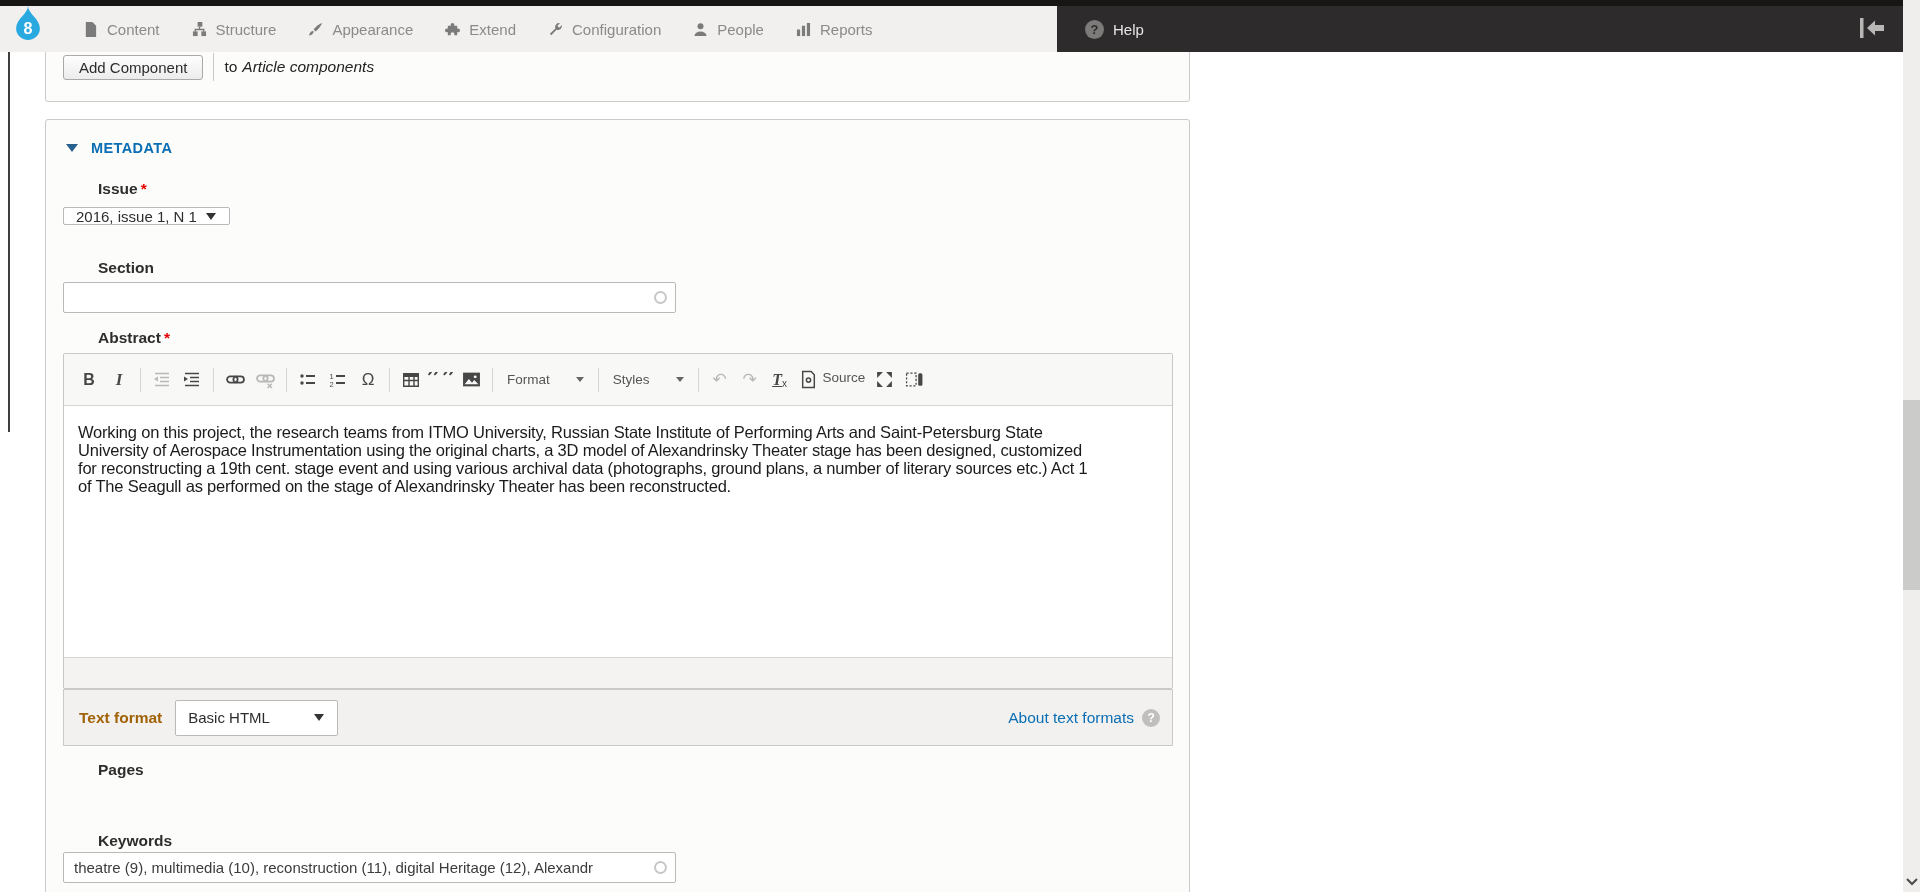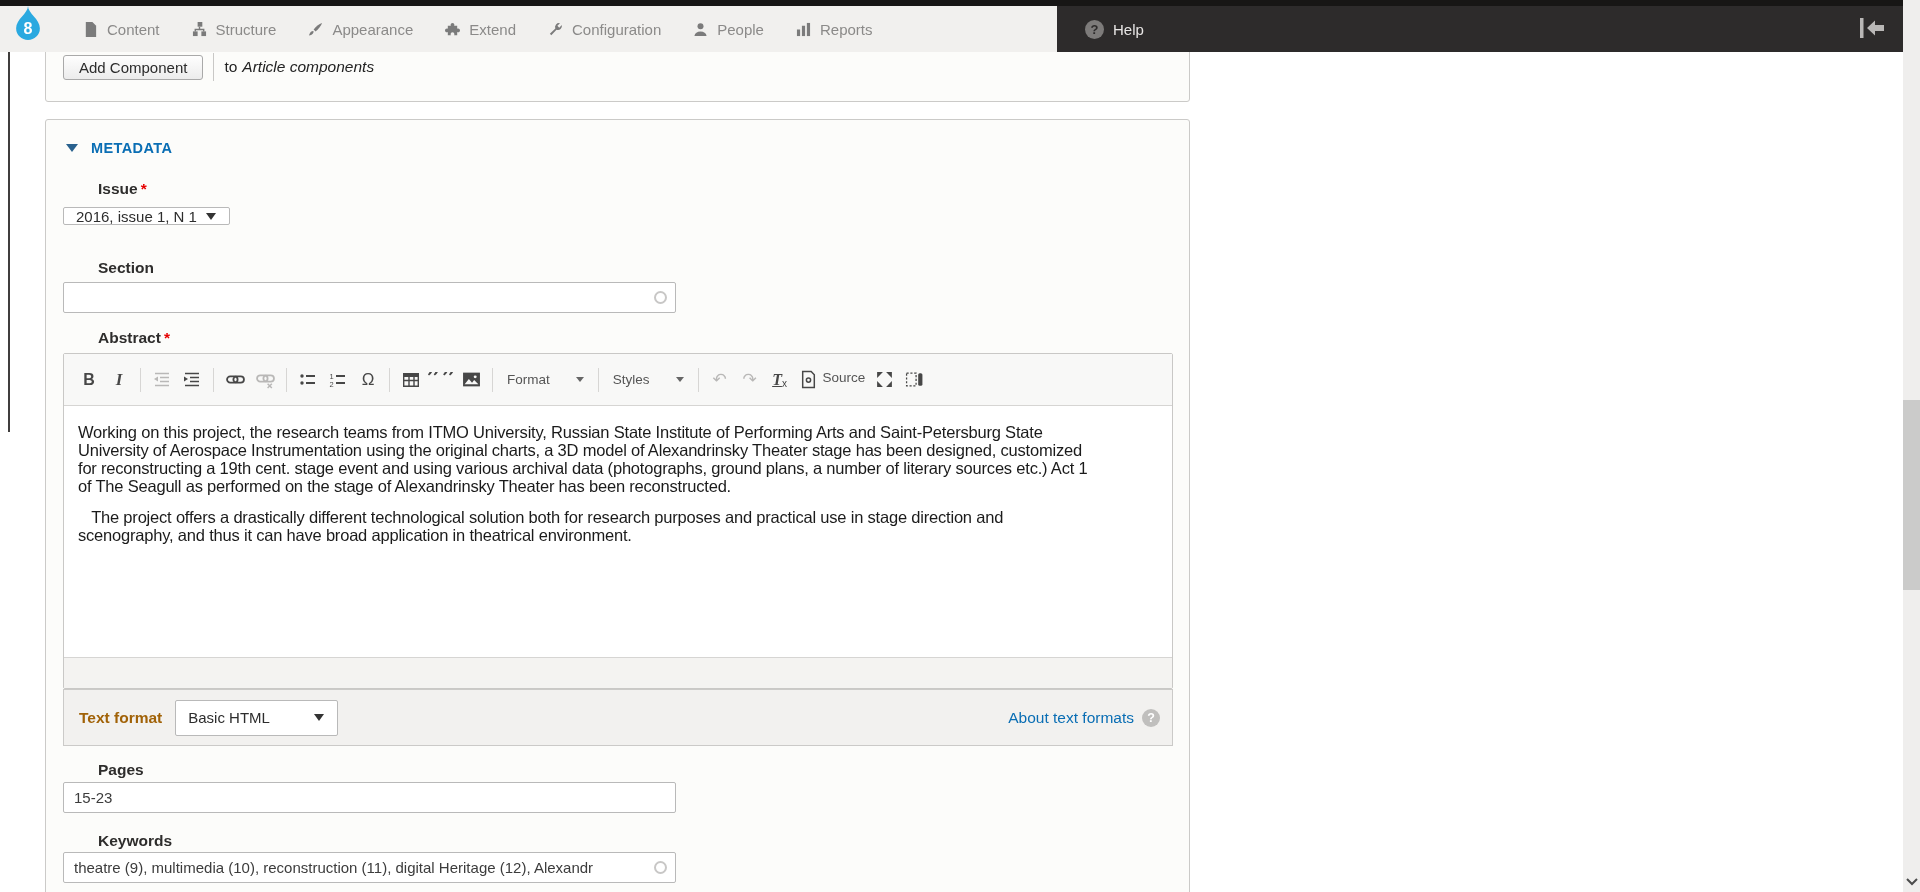--- a/index.html
+++ b/index.html
@@ -290,36 +290,34 @@
       <span class="tbtn">
         <svg width="19" height="19" viewBox="0 0 18 18">
             <rect x="1.5" y="3" width="9" height="12" fill="none" stroke="currentColor" stroke-dasharray="2 1.6" stroke-width="1.2"></rect>
             <rect x="12.5" y="3" width="4" height="12" rx="1.5" fill="currentColor"></rect>
           </svg>
       </span>
     </div>
 
     <div class="ck-content">
       <p>Working on this project, the research teams from ITMO University, Russian State Institute of Performing Arts and Saint-Petersburg State University of Aerospace Instrumentation using the original charts, a 3D model of Alexandrinsky Theater stage has been designed, customized for reconstructing a 19th cent. stage event and using various archival data (photographs, ground plans, a number of literary sources etc.) Act 1 of The Seagull as performed on the stage of Alexandrinsky Theater has been reconstructed.</p>
-      <p>&nbsp;&nbsp;&nbsp;The project offers a drastically different technological solution both for research purposes and practical use in stage direction and scenography, and thus it can have broad application in theatrical environment.</p>
     </div>
 
     <div class="ck-footer"></div>
   </div>
 
   <div class="filter-row">
     <span class="filter-label">Text format</span>
     <span class="select filter-select">
       <span class="sel-text">Basic HTML</span>
       <span class="sel-arrow"></span>
     </span>
     <span class="about-link">About text formats</span>
     <span class="q-badge">?</span>
   </div>
 
   <div class="fld-label" style="top:641px;">Pages</div>
-  <input class="txt-input" style="top: 662px;" type="text" value="15-23">
 
   <div class="fld-label" style="top:712px;">Keywords</div>
   <input class="txt-input" style="top: 732px;" type="text" value="theatre (9), multimedia (10), reconstruction (11), digital Heritage (12), Alexandr">
   <span class="throbber" style="left:608px; top:741px;"></span>
 
 </div>
 
 </body></html>

